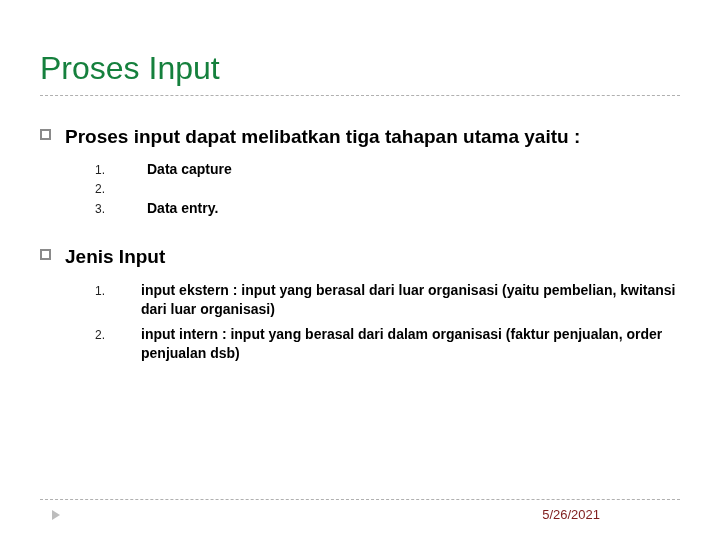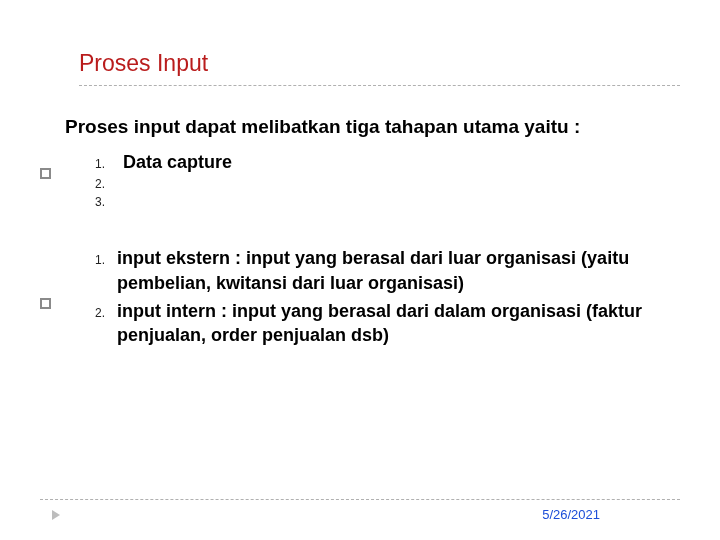--- a/index.html
+++ b/index.html
@@ -6,31 +6,30 @@
   body {
     width: 720px;
     height: 540px;
     background: #fff;
     font-family: Arial, Helvetica, sans-serif;
     color: #000;
     position: relative;
     padding: 50px 40px 30px 40px;
   }
   .title {
-    font-size: 23px;
-    color: #b91c1c;
+    font-size: 32px;
+    color: #15803d;
     font-weight: 400;
     padding-bottom: 8px;
     border-bottom: 1px dashed #b0b0b0;
     margin-bottom: 28px;
-    margin-left: 39px;
   }
   .item {
     display: flex;
-    align-items: center;
+    align-items: flex-start;
     margin-bottom: 8px;
   }
   .bullet-square {
     width: 11px;
     height: 11px;
     border: 2px solid #8a8a8a;
     margin-top: 5px;
     margin-right: 14px;
     flex: 0 0 auto;
   }
@@ -52,23 +51,24 @@
   }
   .sub-num {
     width: 28px;
     flex: 0 0 auto;
     font-size: 12px;
     font-weight: 400;
     color: #222;
     text-align: left;
   }
   .sub-text {
-    font-size: 18px;
+    font-size: 14px;
     font-weight: 700;
     line-height: 1.35;
+    margin-left: 24px;
   }
   .sub-list.wide .sub-num { width: 22px; padding-top:4px;}
   .sub-list.wide .sub-row { margin-bottom: 4px; }
   .footer-line {
     position: absolute;
     left: 40px;
     right: 40px;
     bottom: 40px;
     border-top: 1px dashed #b0b0b0;
   }
@@ -80,21 +80,21 @@
     height: 0;
     border-top: 5px solid transparent;
     border-bottom: 5px solid transparent;
     border-left: 8px solid #bdbdbd;
   }
   .footer-date {
     position: absolute;
     right: 120px;
     bottom: 18px;
     font-size: 13px;
-    color: #1d4ed8;
+    color: #7f1d1d;
   }
 </style>
 </head>
 <body>
 
 <div class="title">Proses Input</div>
 
 <div class="item">
   <div class="bullet-square"></div>
   <div class="item-body">
@@ -102,28 +102,30 @@
     <div class="sub-list">
       <div class="sub-row">
         <div class="sub-num">1.</div>
         <div class="sub-text">Data capture</div>
       </div>
       <div class="sub-row">
         <div class="sub-num">2.</div>
       </div>
       <div class="sub-row">
         <div class="sub-num">3.</div>
+        <div class="sub-text">Data entry.</div>
       </div>
     </div>
   </div>
 </div>
 
 <div class="item">
   <div class="bullet-square"></div>
   <div class="item-body">
+    <div>Jenis Input</div>
     <div class="sub-list wide">
       <div class="sub-row">
         <div class="sub-num">1.</div>
         <div class="sub-text">input ekstern : input yang berasal dari luar organisasi (yaitu pembelian, kwitansi dari luar organisasi)</div>
       </div>
       <div class="sub-row">
         <div class="sub-num">2.</div>
         <div class="sub-text">input intern : input yang berasal dari dalam organisasi (faktur penjualan, order penjualan dsb)</div>
       </div>
     </div>

